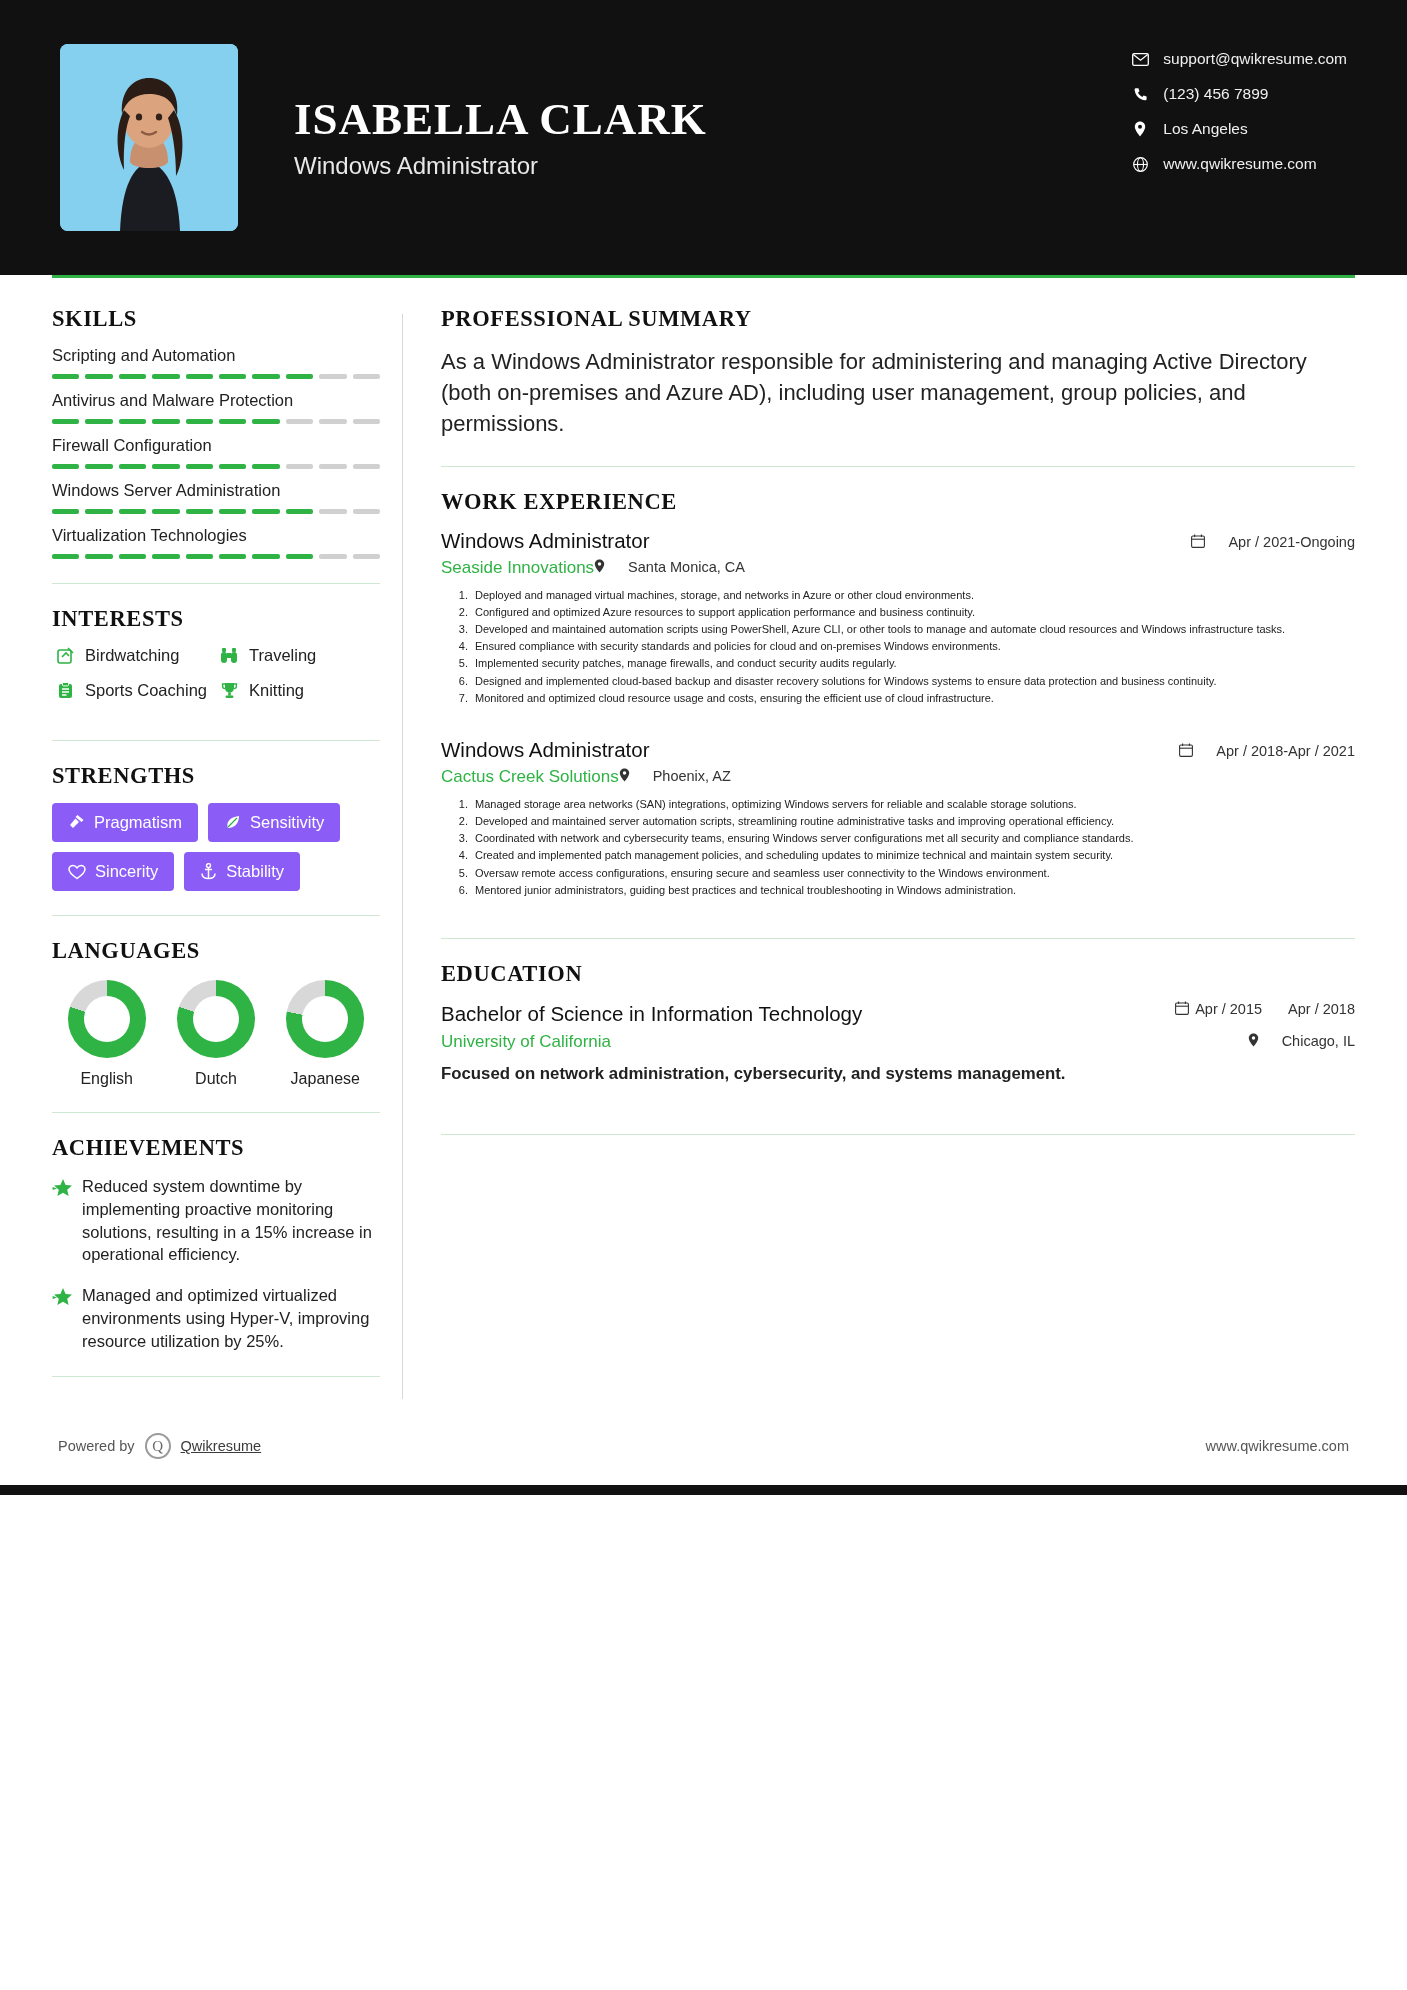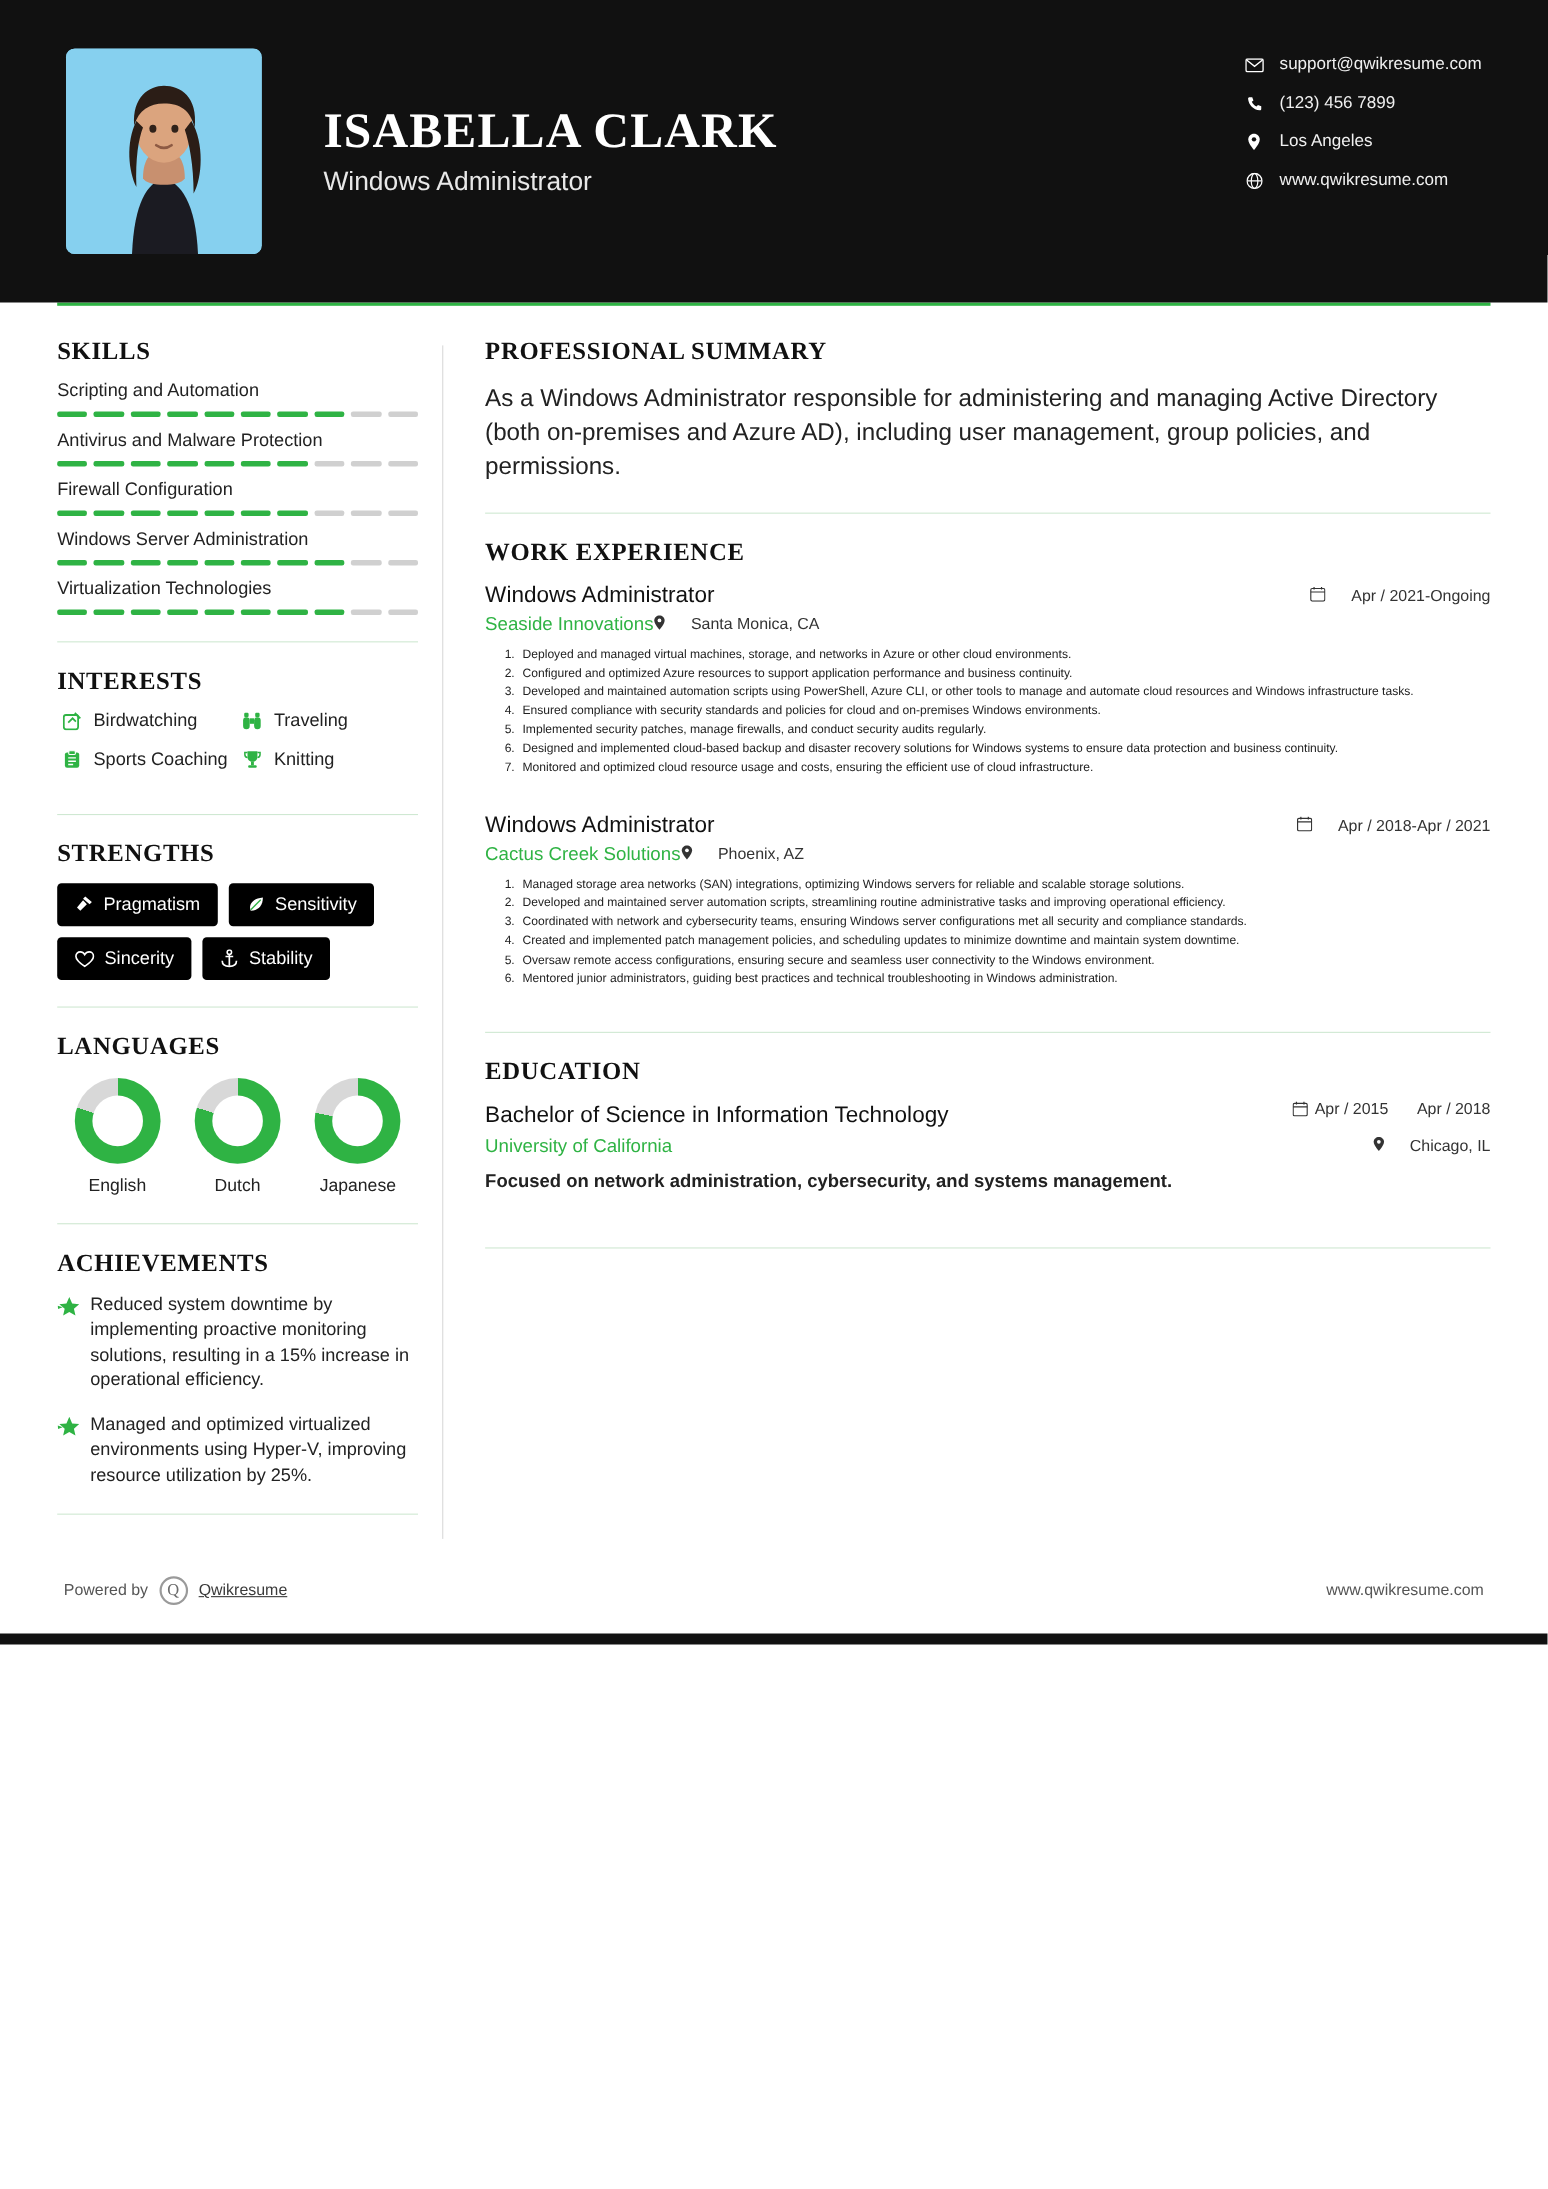--- a/index.html
+++ b/index.html
@@ -156,21 +156,21 @@
     margin-right: 7px;
   }
 
   
   .strengths-grid {
     display: flex;
     flex-wrap: wrap;
     gap: 10px;
   }
   .strength {
-    background: #000000;
+    background: #8b5cf6;
     color: #fff;
     border-radius: 4px;
     padding: 10px 16px;
     font-size: 16.5px;
     display: inline-flex;
     align-items: center;
   }
   .strength .si {
     margin-right: 9px;
     display: inline-flex;
@@ -712,21 +712,21 @@
                     <circle cx="5.5" cy="5" r="1.7" fill="#fff"></circle>
                   </svg>
               </span>
               <span>Phoenix, AZ</span>
             </div>
           </div>
           <ol class="duties">
             <li>Managed storage area networks (SAN) integrations, optimizing Windows servers for reliable and scalable storage solutions.</li>
             <li>Developed and maintained server automation scripts, streamlining routine administrative tasks and improving operational efficiency.</li>
             <li>Coordinated with network and cybersecurity teams, ensuring Windows server configurations met all security and compliance standards.</li>
-            <li>Created and implemented patch management policies, and scheduling updates to minimize downtime and maintain system downtime.</li>
+            <li>Created and implemented patch management policies, and scheduling updates to minimize technical and maintain system security.</li>
             <li>Oversaw remote access configurations, ensuring secure and seamless user connectivity to the Windows environment.</li>
             <li>Mentored junior administrators, guiding best practices and technical troubleshooting in Windows administration.</li>
           </ol>
         </div>
       </div>
 
       <div class="hr-light-r" style="margin-top:40px"></div>
 
       <div>
         <h2 class="sec">EDUCATION</h2>

